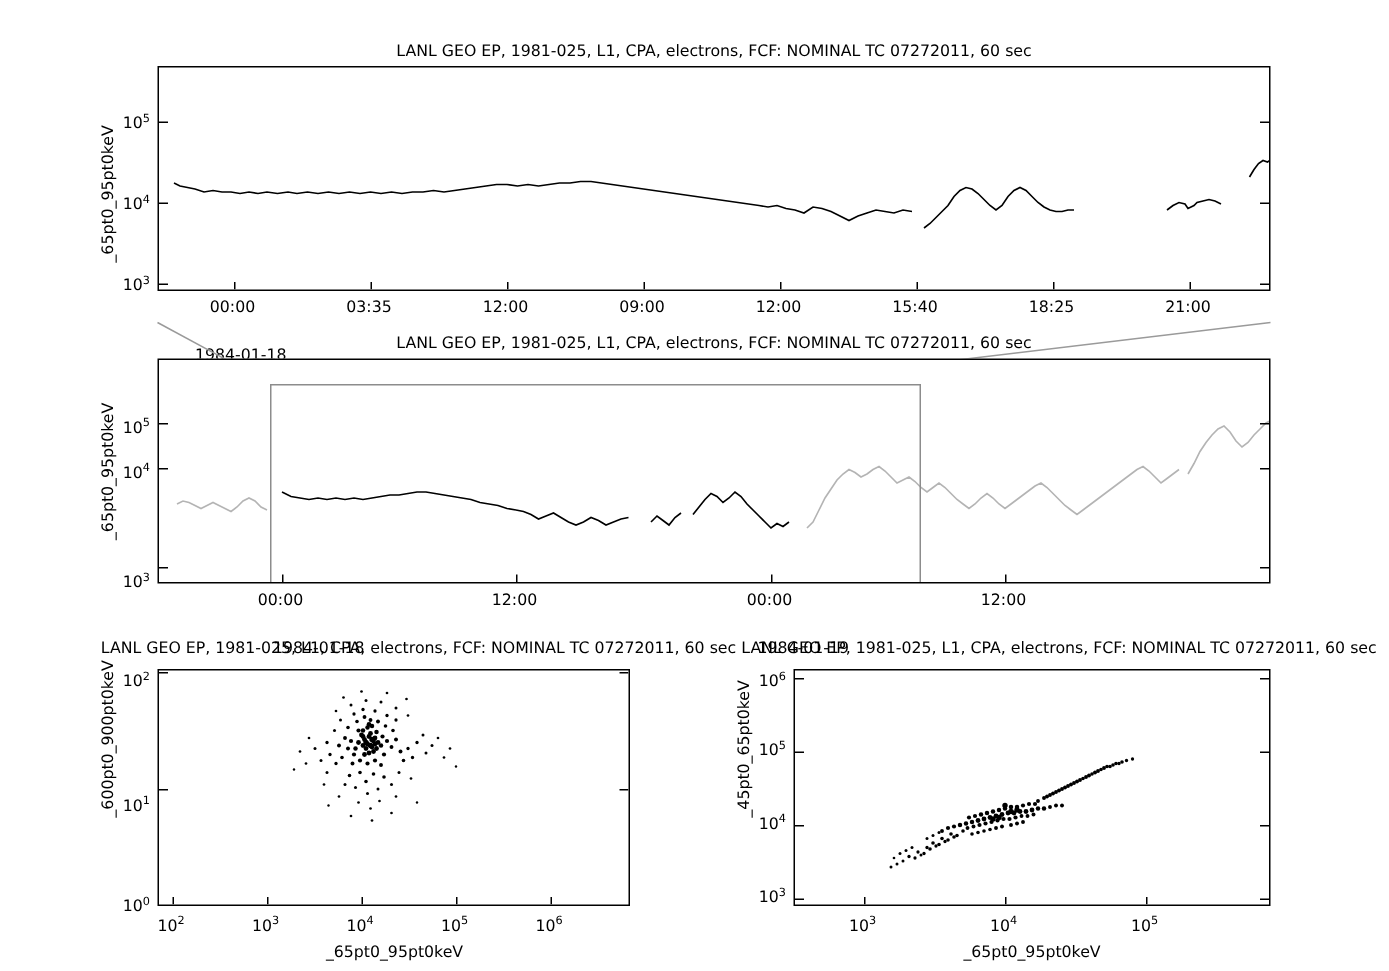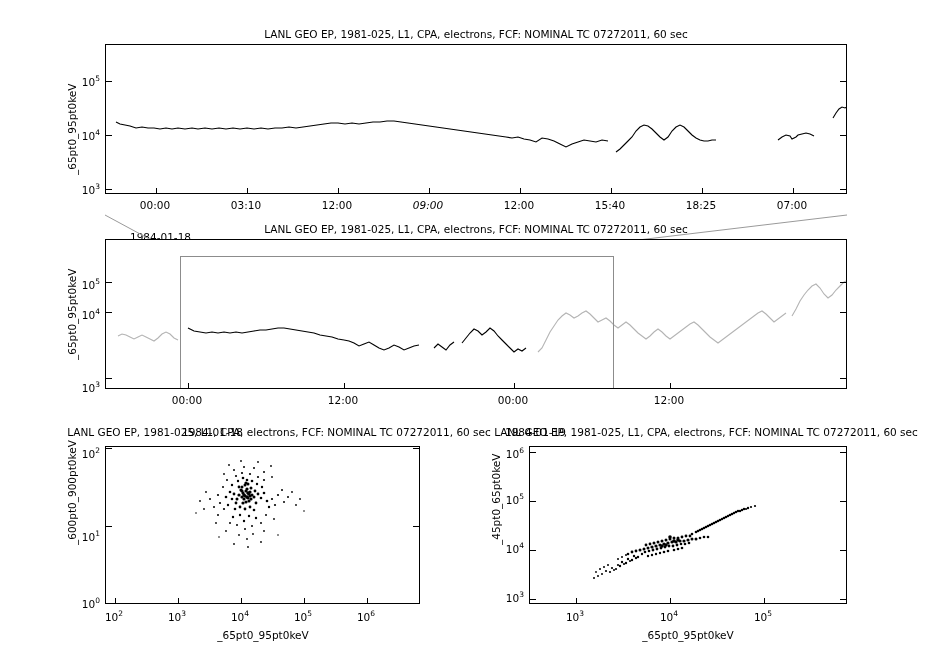--- a/index.html
+++ b/index.html
@@ -129,27 +129,27 @@
     <div class="tickmark-x" style="left:141px; height:5px;"></div>
     <div class="tickmark-x" style="left:232px; height:5px;"></div>
     <div class="tickmark-x" style="left:323px; height:5px;"></div>
     <div class="tickmark-x" style="left:414px; height:5px;"></div>
     <div class="tickmark-x" style="left:505px; height:5px;"></div>
     <div class="tickmark-x" style="left:596px; height:5px;"></div>
     <div class="tickmark-x" style="left:687px; height:5px;"></div>
   </div>
 
   <div class="xtick" style="left:125px; top:199px; width:60px;">00:00</div>
-  <div class="xtick" style="left:216px; top:199px; width:60px;">03:10</div>
+  <div class="xtick" style="left:216px; top:199px; width:60px;">03:35</div>
   <div class="xtick" style="left:307px; top:199px; width:60px;">12:00</div>
-  <div class="xtick" style="left:398px; top:199px; width:60px;font-style:italic;">09:00</div>
+  <div class="xtick" style="left:398px; top:199px; width:60px;">09:00</div>
   <div class="xtick" style="left:489px; top:199px; width:60px;">12:00</div>
   <div class="xtick" style="left:580px; top:199px; width:60px;">15:40</div>
   <div class="xtick" style="left:671px; top:199px; width:60px;">18:25</div>
-  <div class="xtick" style="left:762px; top:199px; width:60px;">07:00</div>
+  <div class="xtick" style="left:762px; top:199px; width:60px;">21:00</div>
 
   <div class="date-label" style="left:130px; top:231px;">1984-01-18</div>
 </div>
 
 <svg style="position:absolute; left:0; top:0; width:926px; height:647px; pointer-events:none;">
   <line x1="105" y1="215" x2="179" y2="255" stroke="#9a9a9a" stroke-width="1"></line>
   <line x1="847" y1="215" x2="513" y2="255" stroke="#9a9a9a" stroke-width="1"></line>
 </svg>
 
 <div class="panel">

